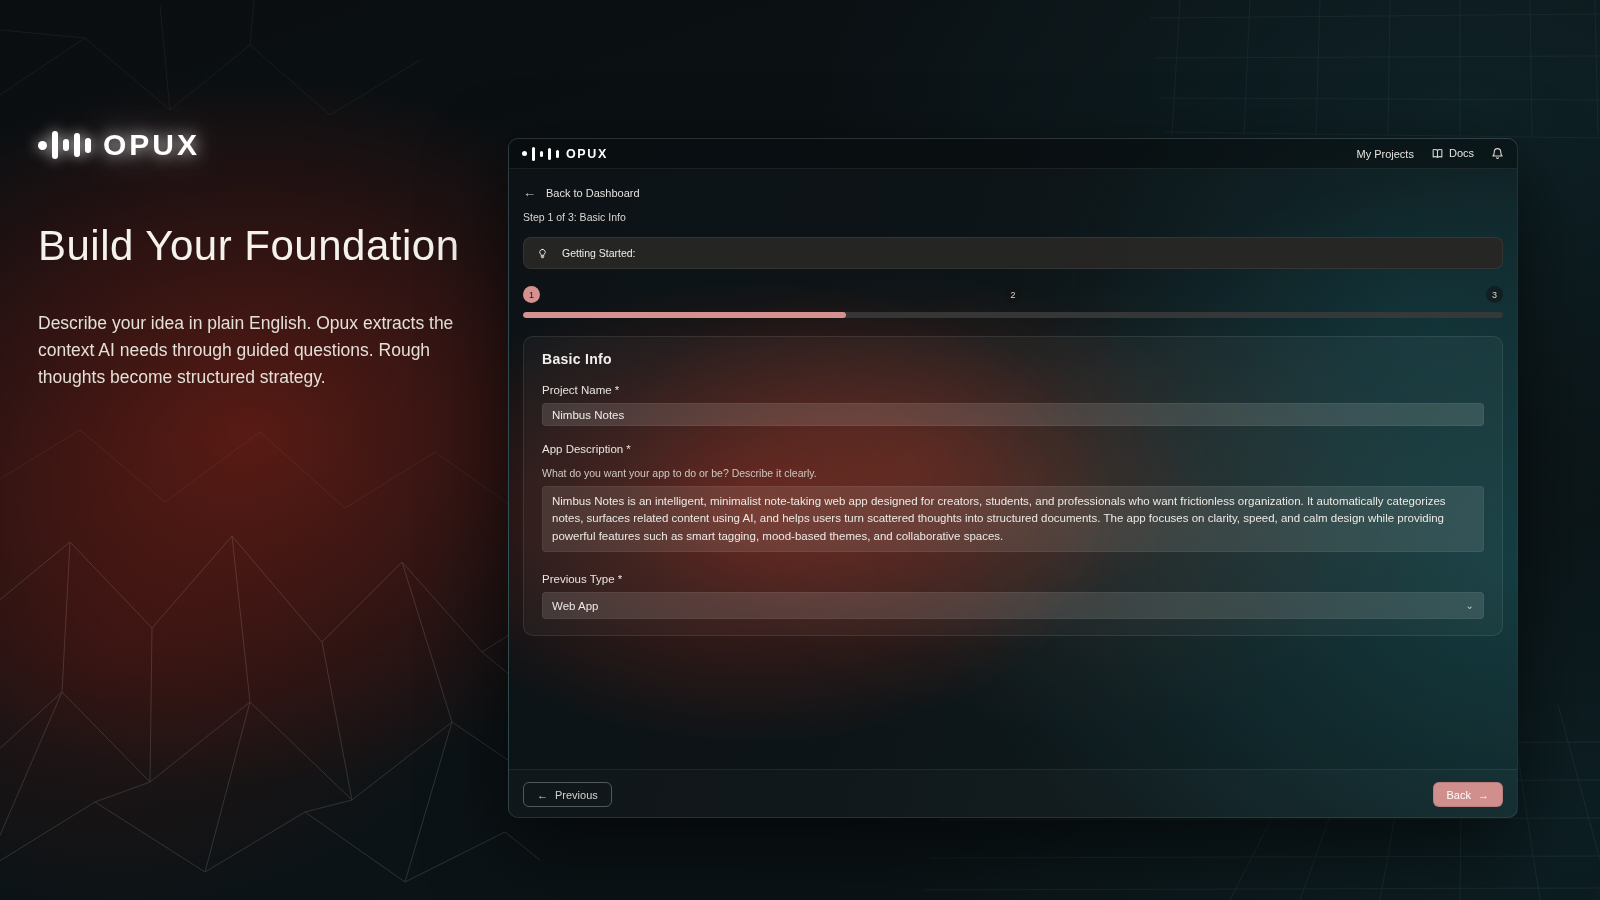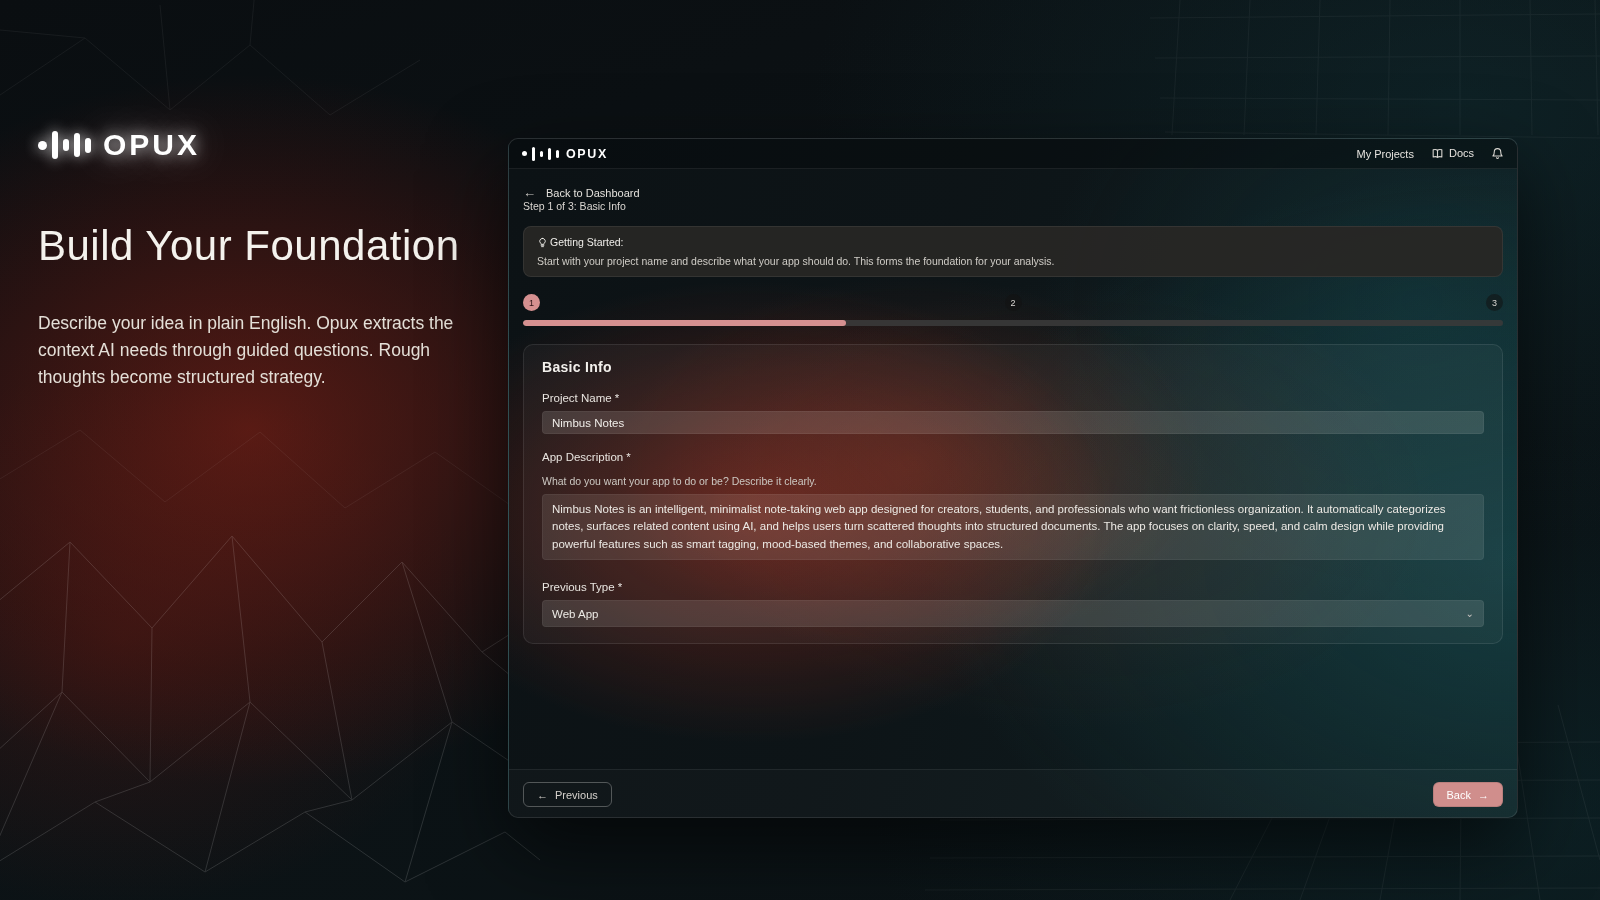--- a/index.html
+++ b/index.html
@@ -62,27 +62,27 @@
   .nav-brand { display:flex; align-items:center; gap:7px; cursor:pointer; }
   .nav-right { display:flex; align-items:center; gap:17px; }
   .nav-link { font-size:11px; color:#e6e3de; display:flex; align-items:flex-start; gap:5px; cursor:pointer; }
   .icon-btn { display:flex; align-items:center; cursor:pointer; color:#d9d6d1; }
 
   .window-body { position:relative; height:650px; padding:16px 14px 0; }
 
   .back-row { display:flex; align-items:center; gap:10px; font-size:11px; color:#e4e1dc; cursor:pointer; width:max-content; }
   .back-row .arr { font-size:13px; color:#cfccc7; }
   .page-title { margin-top:13px; font-size:28px; font-weight:500; letter-spacing:0.4px; color:#f5f3ef; }
-  .step-indicator { font-size:10.5px; color:#dbd7d2; }
+  .step-indicator { margin-top:11px; font-size:10.5px; color:#dbd7d2; }
 
   .callout {
     margin-top:14px; padding:9px 13px; border-radius:8px;
     background:rgba(40,39,37,0.93); border:1px solid rgba(255,255,255,0.07);
   }
-  .callout-head { display:flex; align-items:center; gap:2px; font-size:10.5px; color:#efede9; }
+  .callout-head { display:flex; align-items:center; gap:14px; font-size:10.5px; color:#efede9; }
   .callout-body { margin-top:7px; font-size:10.5px; color:#cfccc6; }
 
   .stepper { margin-top:17px; display:flex; align-items:center; justify-content:space-between; }
   .step-circle {
     width:17px; height:17px; border-radius:50%; display:flex; align-items:center; justify-content:center;
     font-size:9px; cursor:pointer; background:rgba(18,18,18,0.55); color:#d9d6d2;
   }
   .step-circle.active { background:#d59090; color:#2a1114; }
   .progress-track { margin-top:9px; height:6px; border-radius:3px; background:rgba(58,58,58,0.9); overflow:hidden; }
   .progress-fill { height:100%; border-radius:3px; background:#d59090; }
@@ -211,21 +211,20 @@
     <div class="step-indicator">Step 1 of 3: Basic Info</div>
 
     <div class="callout">
       <div class="callout-head">
         <svg class="ico" width="11" height="11" viewBox="0 0 24 24" fill="none" stroke="#efede9" stroke-width="2" stroke-linecap="round">
           <path d="M9 18 h6 M10 21 h4"></path>
           <path d="M12 3 a6 6 0 0 0 -4 10.5 c0.8 0.8 1 1.5 1 2.5 h6 c0 -1 0.2 -1.7 1 -2.5 A6 6 0 0 0 12 3 Z"></path>
         </svg>
         <span>Getting Started:</span>
       </div>
-      <div class="callout-body">Start with your project name and describe what your app should do. This forms the foundation for your analysis.</div>
     </div>
 
     <div class="stepper">
       <span class="step-circle active">1</span>
       <span class="step-circle">2</span>
       <span class="step-circle">3</span>
     </div>
     <div class="progress-track">
       <div class="progress-fill" style="width: 33%;"></div>
     </div>

